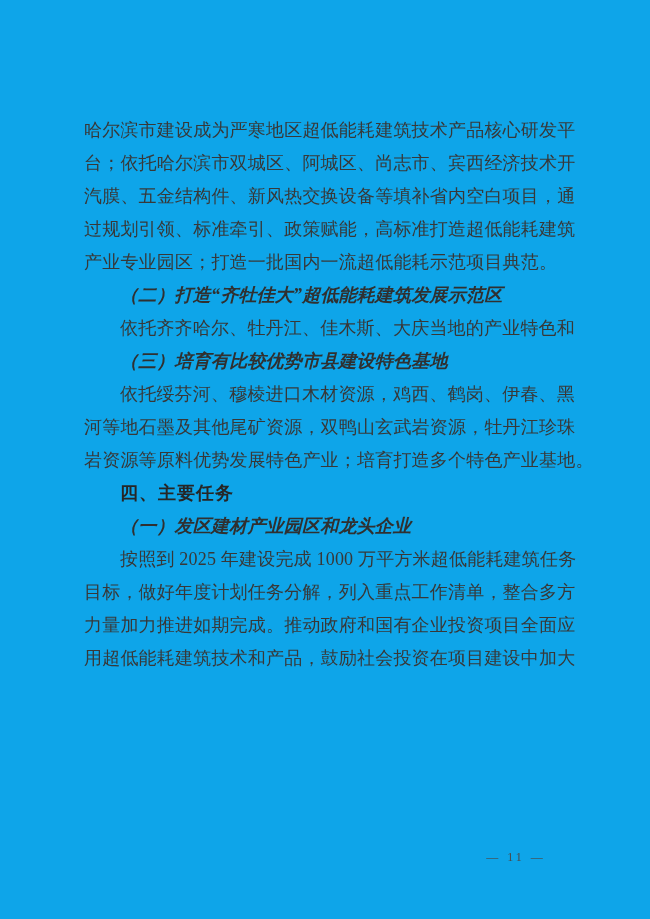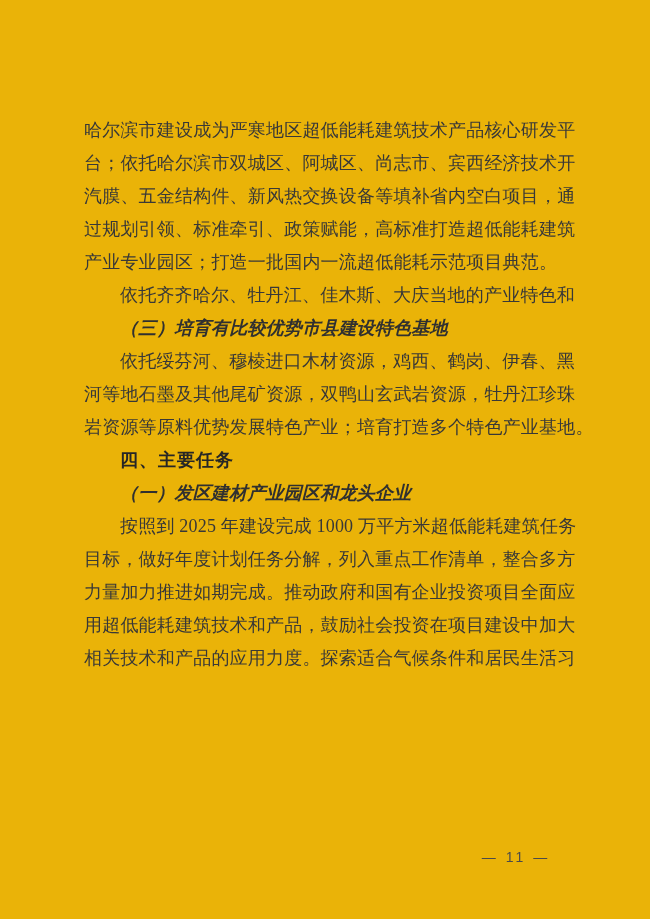--- a/index.html
+++ b/index.html
@@ -4,21 +4,21 @@
 <style>
   html, body {
     margin: 0;
     padding: 0;
     background: #fdfdfd;
   }
   .page {
     position: relative;
     width: 650px;
     height: 919px;
-    background: #eab308;
+    background: #0ea5e9;
     overflow: hidden;
     font-family: "Liberation Serif", serif;
   }
   .text-block {
     position: absolute;
     left: 84px;
     top: 114px;
     width: 500px;
   }
   .line {
@@ -46,44 +46,44 @@
     letter-spacing: 1px;
   }
   .page-number {
     position: absolute;
     top: 847px;
     left: 466px;
     width: 100px;
     height: 20px;
     line-height: 20px;
     text-align: center;
-    font-size: 14px;
+    font-size: 12px;
     letter-spacing: 3px;
     color: #4a4a4a;
-    font-family: Liberation Sans, sans-serif;
+    font-family: Liberation Serif, serif;
   }
 </style>
 </head>
 <body>
 
 <div class="page">
   <div class="text-block">
     <div class="line body">哈尔滨市建设成为严寒地区超低能耗建筑技术产品核心研发平</div>
     <div class="line body">台；依托哈尔滨市双城区、阿城区、尚志市、宾西经济技术开</div>
     <div class="line body">汽膜、五金结构件、新风热交换设备等填补省内空白项目，通</div>
     <div class="line body">过规划引领、标准牵引、政策赋能，高标准打造超低能耗建筑</div>
     <div class="line body">产业专业园区；打造一批国内一流超低能耗示范项目典范。</div>
+    <div class="line heading-kai indent">（二）打造“齐牡佳大”超低能耗建筑发展示范区</div>
     <div class="line body indent">依托齐齐哈尔、牡丹江、佳木斯、大庆当地的产业特色和</div>
     <div class="line heading-kai indent">（三）培育有比较优势市县建设特色基地</div>
     <div class="line body indent">依托绥芬河、穆棱进口木材资源，鸡西、鹤岗、伊春、黑</div>
     <div class="line body">河等地石墨及其他尾矿资源，双鸭山玄武岩资源，牡丹江珍珠</div>
     <div class="line body">岩资源等原料优势发展特色产业；培育打造多个特色产业基地。</div>
     <div class="line heading-bold indent">四、主要任务</div>
     <div class="line heading-kai indent">（一）发区建材产业园区和龙头企业</div>
     <div class="line body indent">按照到 2025 年建设完成 1000 万平方米超低能耗建筑任务</div>
     <div class="line body">目标，做好年度计划任务分解，列入重点工作清单，整合多方</div>
     <div class="line body">力量加力推进如期完成。推动政府和国有企业投资项目全面应</div>
     <div class="line body">用超低能耗建筑技术和产品，鼓励社会投资在项目建设中加大</div>
-    <div class="line body">相关技术和产品的应用力度。探索适合气候条件和居民生活习</div>
   </div>
 
   <div class="page-number">— 11 —</div>
 </div>
 
 </body></html>

